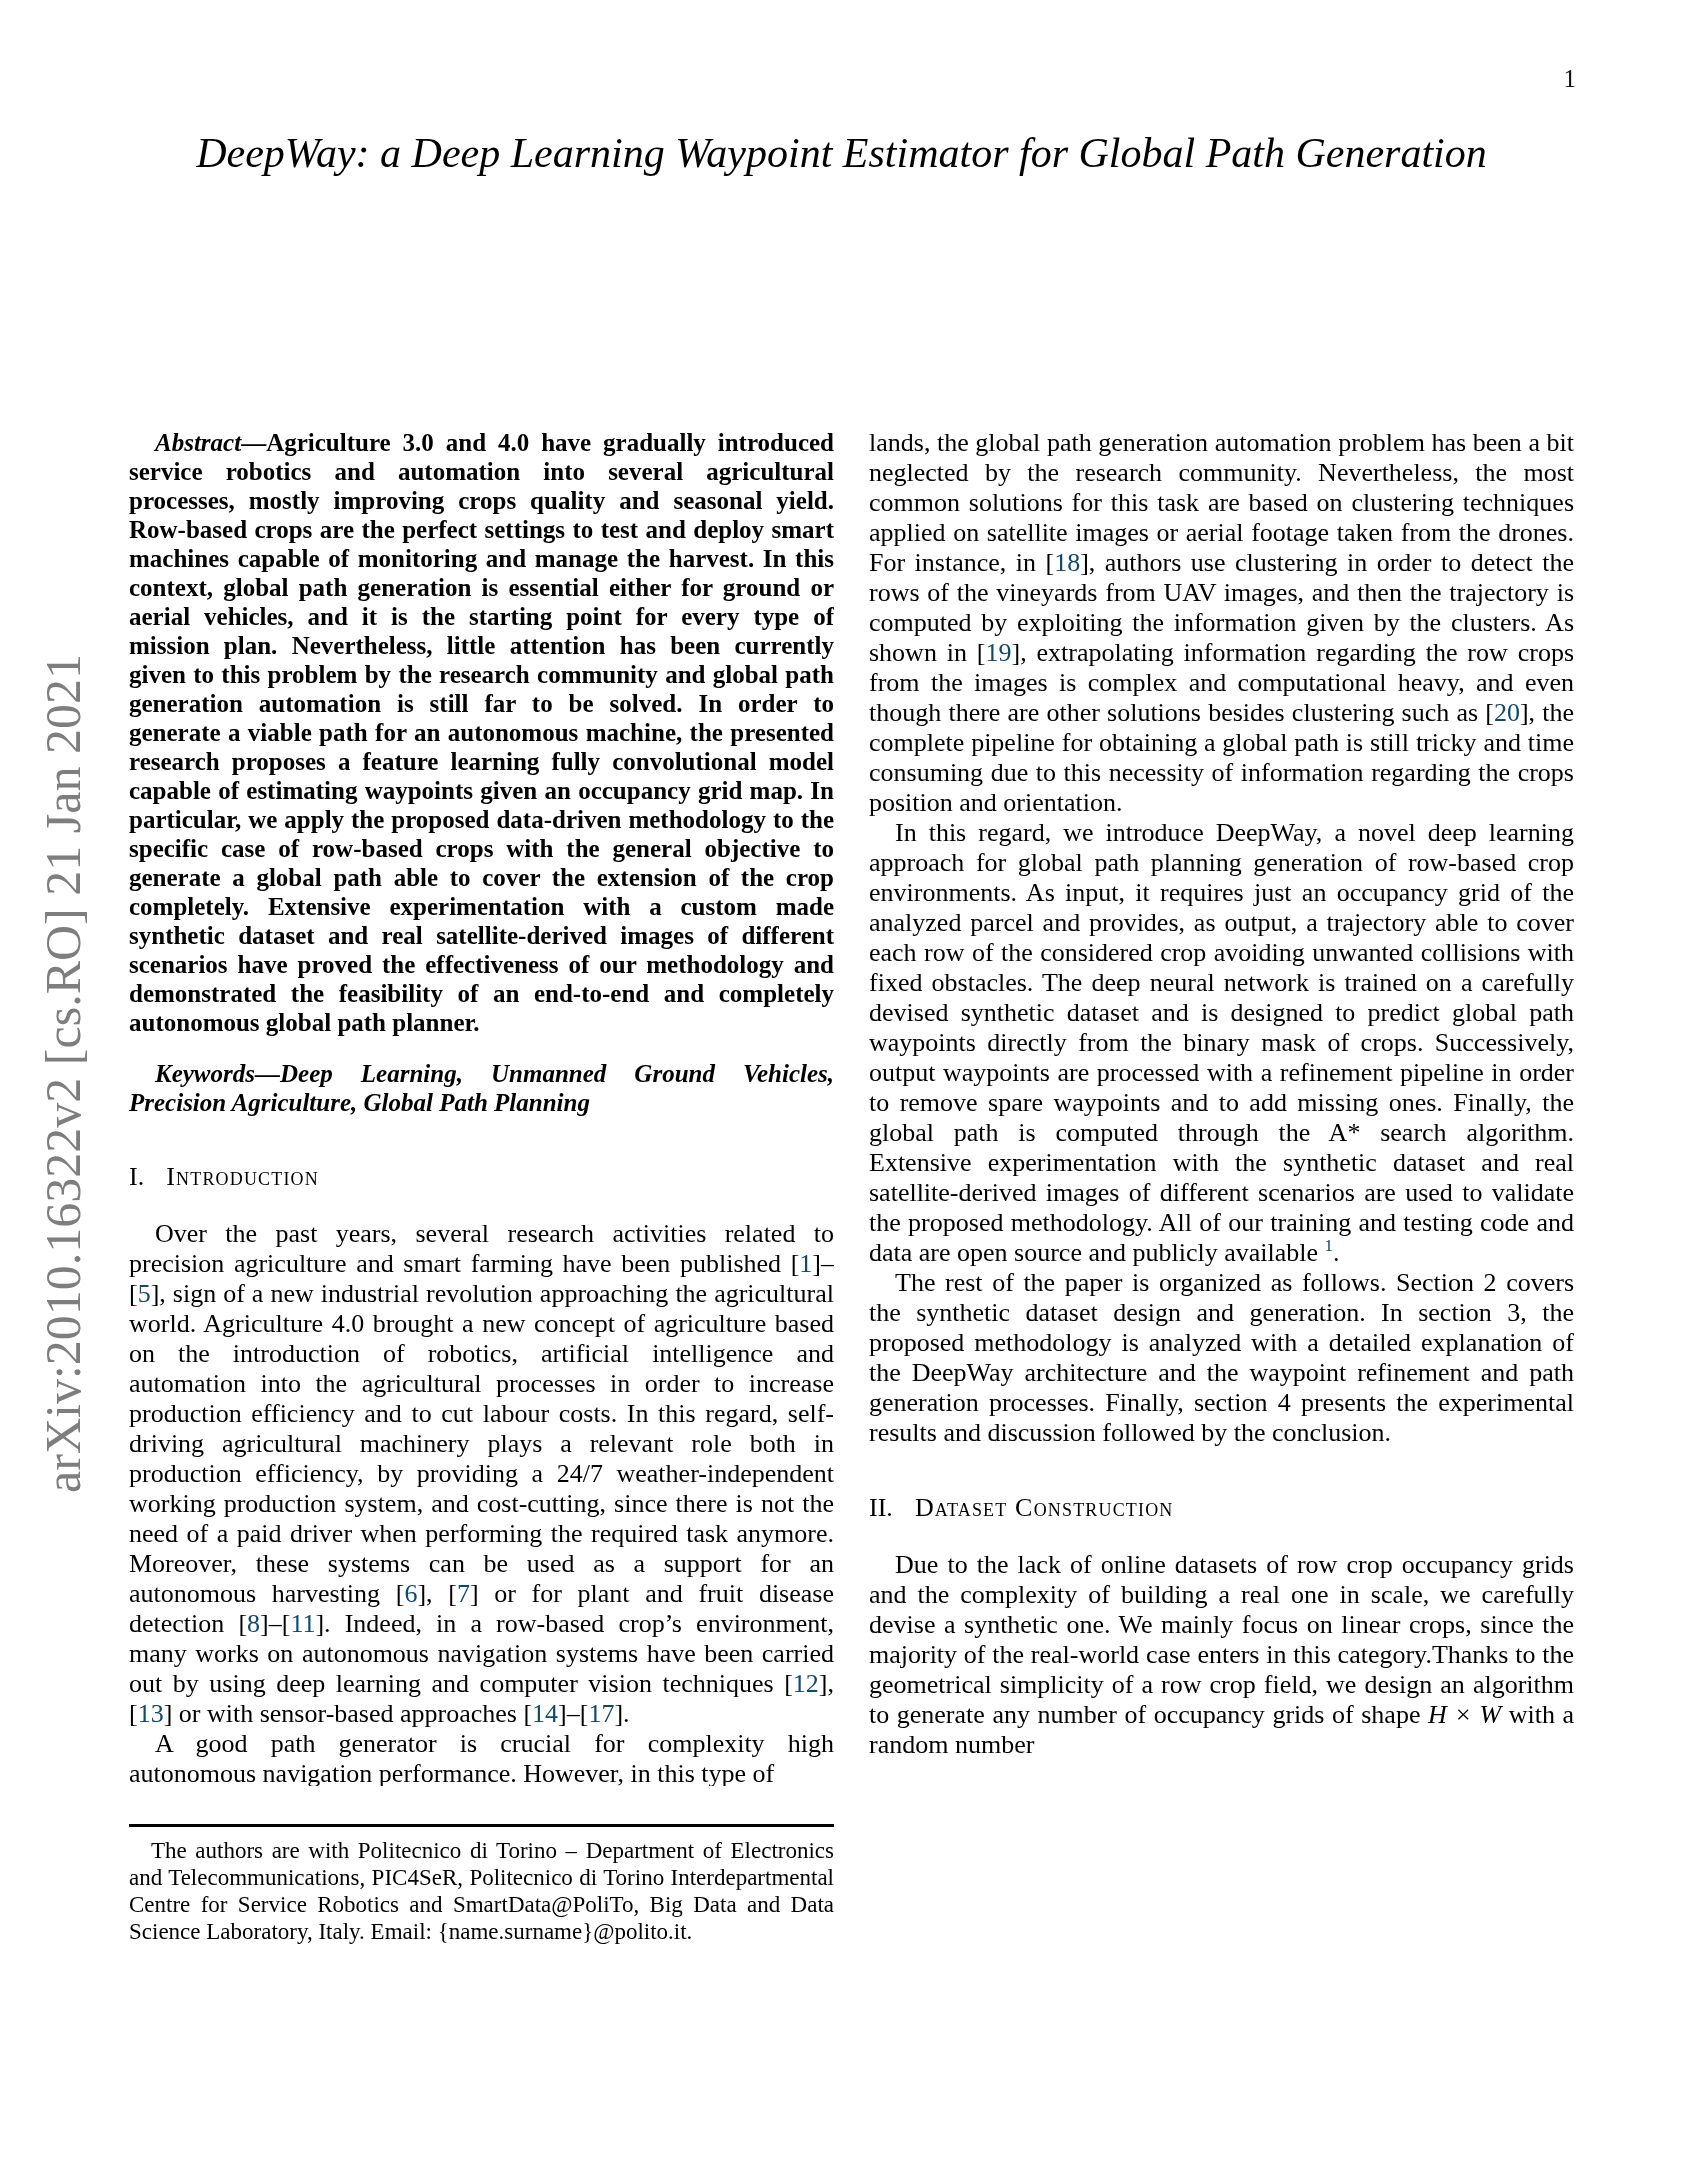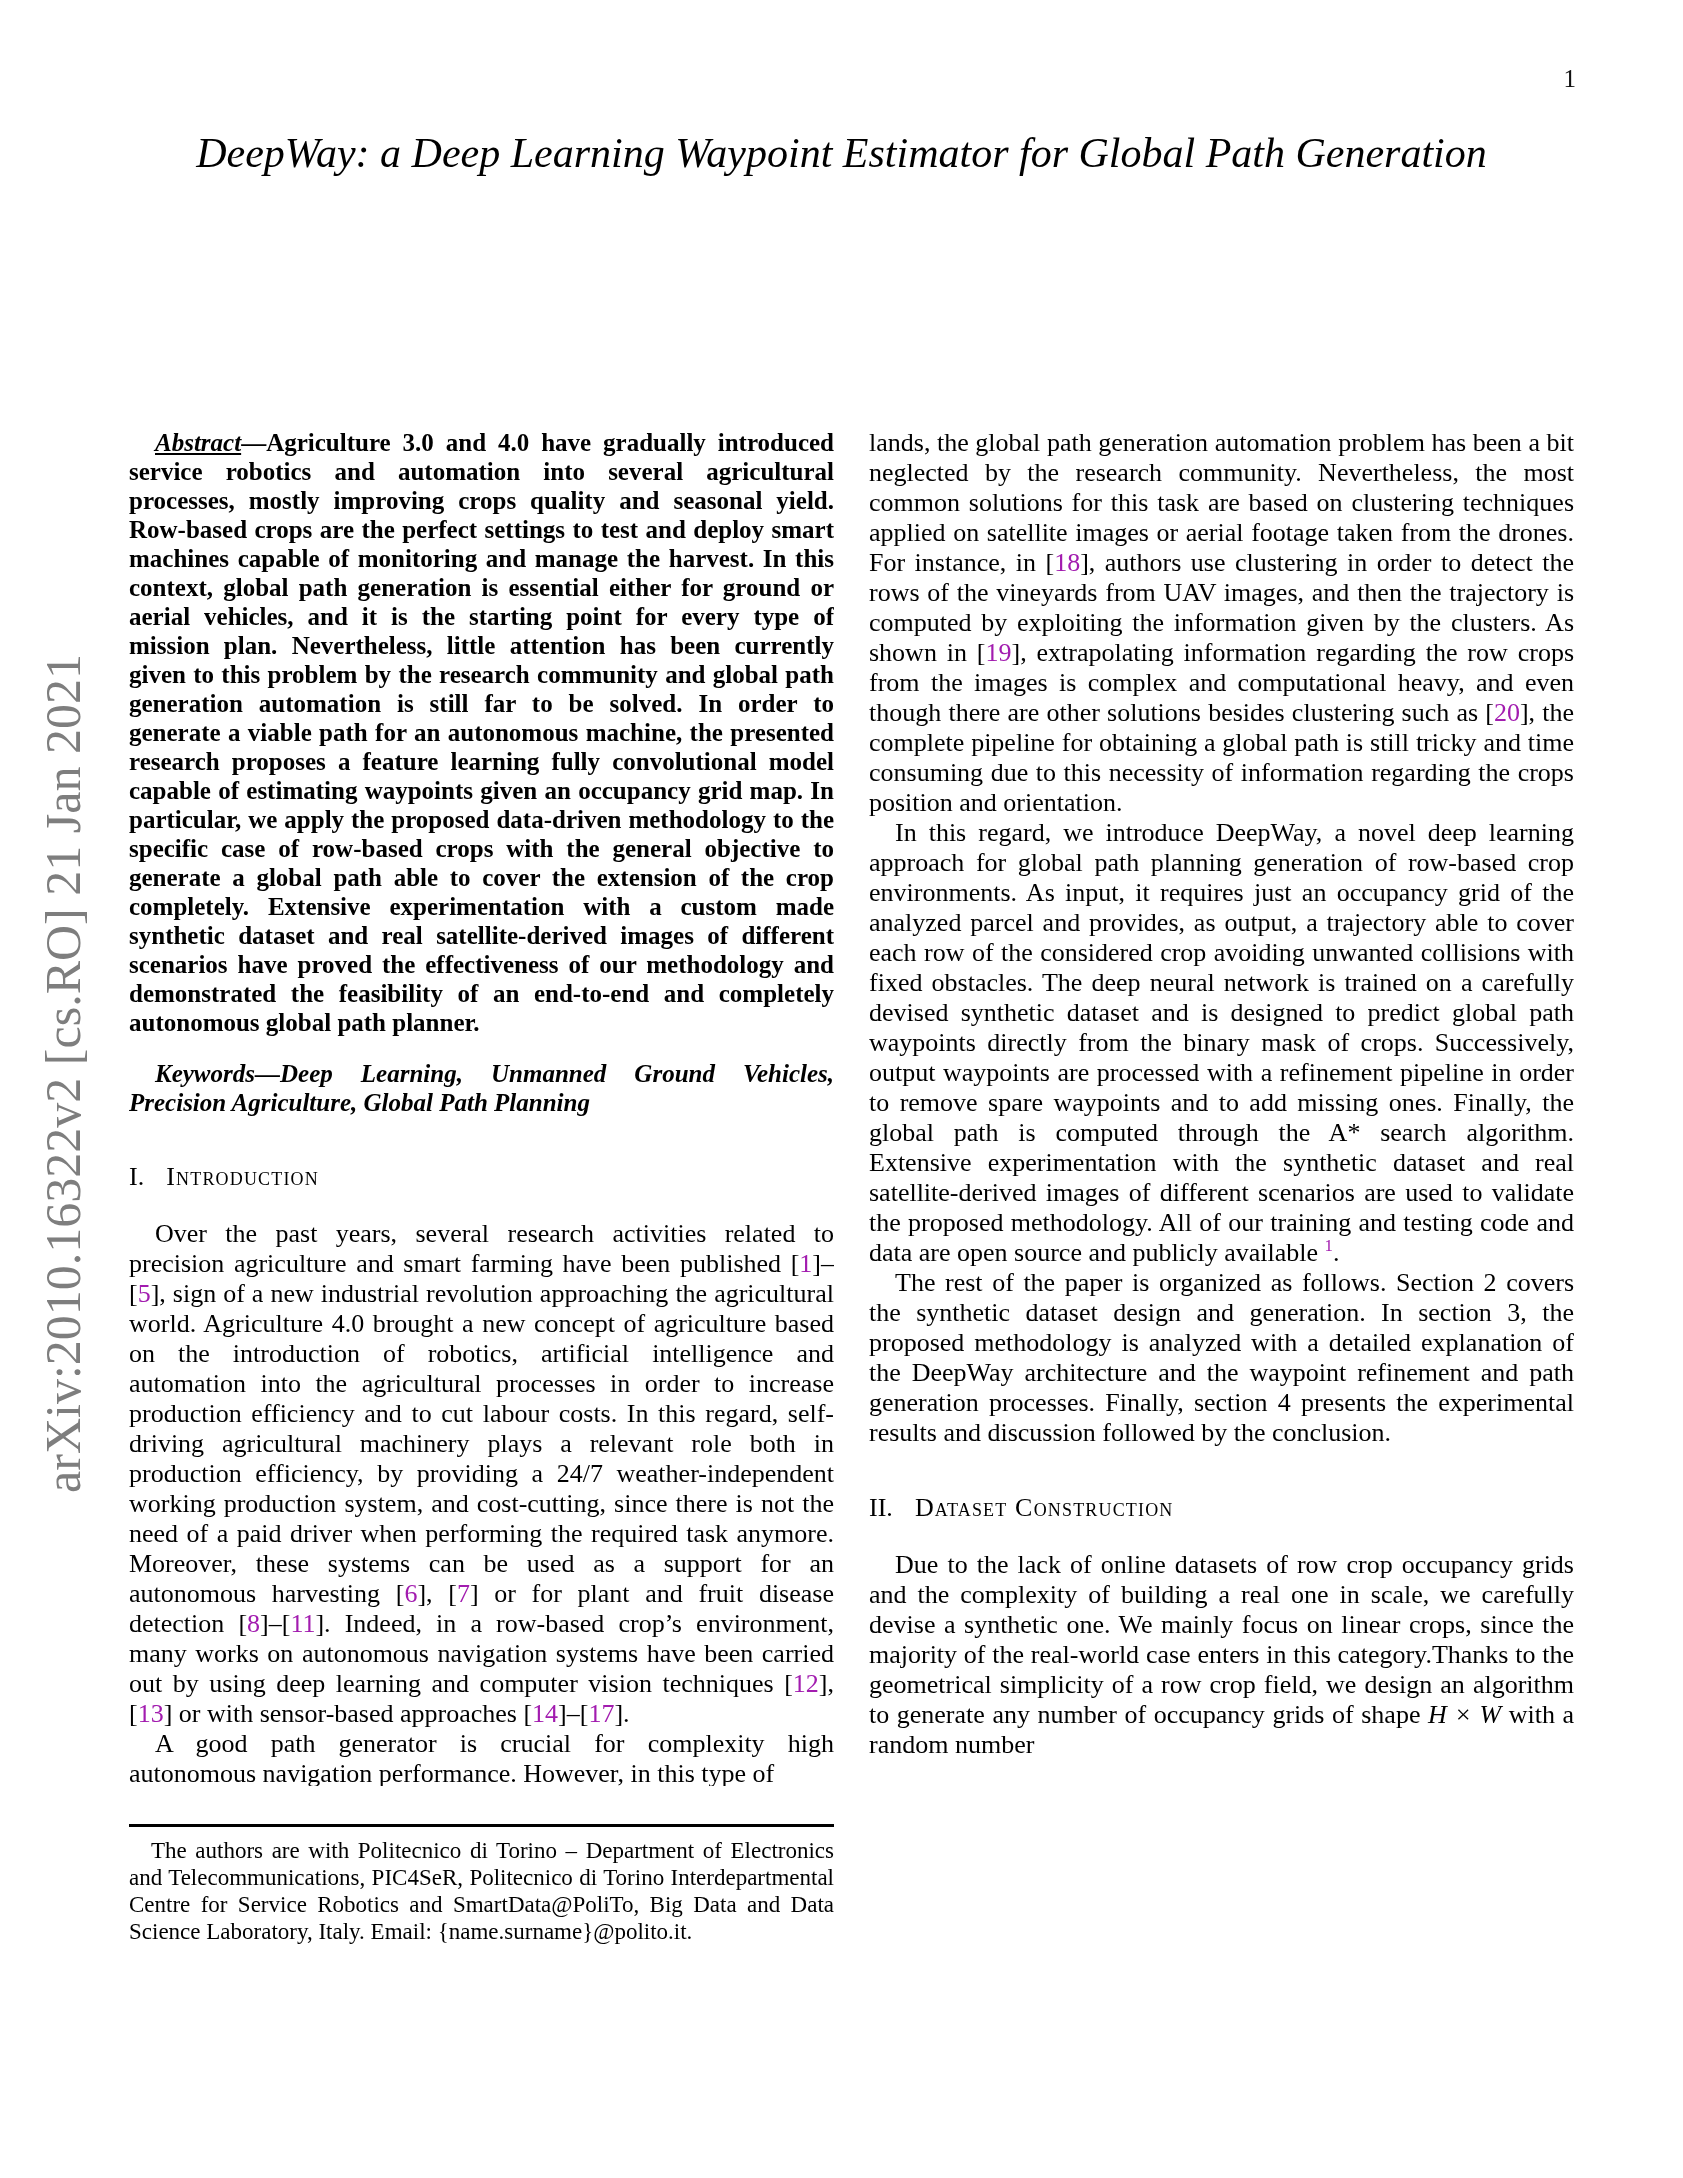--- a/index.html
+++ b/index.html
@@ -41,37 +41,37 @@
   }
   .col-left  { left: 129px; height: 1358px; overflow: hidden; }
   .col-right { left: 869px; height: 1430px; overflow: hidden; }
 
   p { margin: 0; }
 
   .abstract, .keywords {
     font-weight: bold; font-size: 25px; line-height: 29px;
     text-indent: 26px;
   }
-  .abstract .lead { font-style: italic; text-decoration: underline; }
+  .abstract .lead { font-style: italic; }
   .keywords { font-style: italic; margin-top: 22px; }
 
   .sec-heading {
     text-align: left; text-indent: 0;
     font-size: 26px; line-height: 32px;
     margin-top: 44px; margin-bottom: 26px;
   }
   .sec-heading .num { margin-right: 0.85em; }
   .sec-heading .sc { font-variant: small-caps; letter-spacing: 0.045em; }
 
   .body {
     font-size: 26px; line-height: 30px; text-indent: 26px;
   }
   .body.noindent { text-indent: 0; }
 
-  .cite { color: #a21caf; }
+  .cite { color: #0c4a6e; }
   sup.fnmark { font-size: 0.65em; vertical-align: super; line-height: 0; }
   .math { font-style: italic; }
 
   .footnote { position: absolute; left: 129px; width: 705px; }
   .footnote-left  { top: 1788px; margin-top: 36px; }
   .footnote-right { top: 1861px; left: 869px; }
   .fn-rule { border-top: 3px solid #000; width: 705px; margin-bottom: 10px; }
   .fn-text {
     font-size: 23px; line-height: 27px; text-align: justify;
   }

